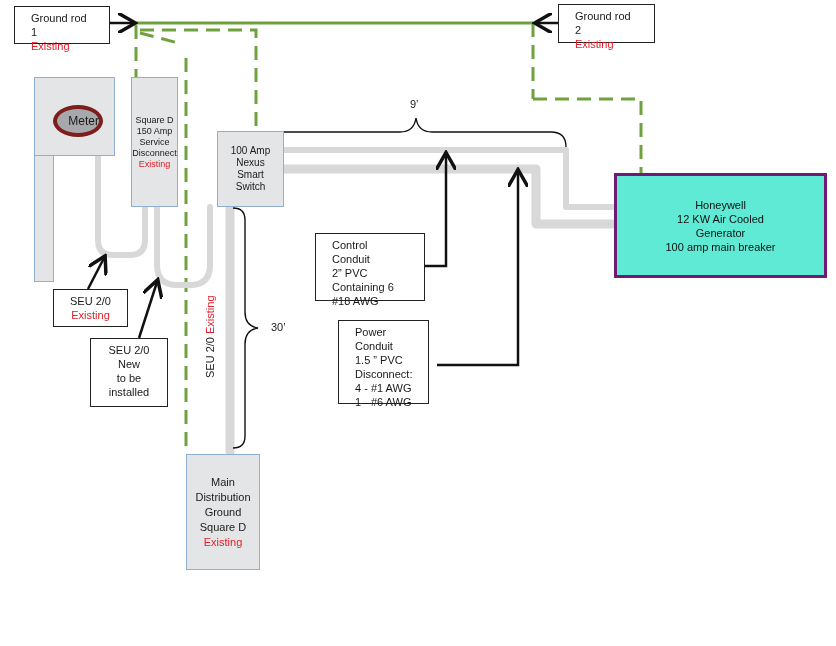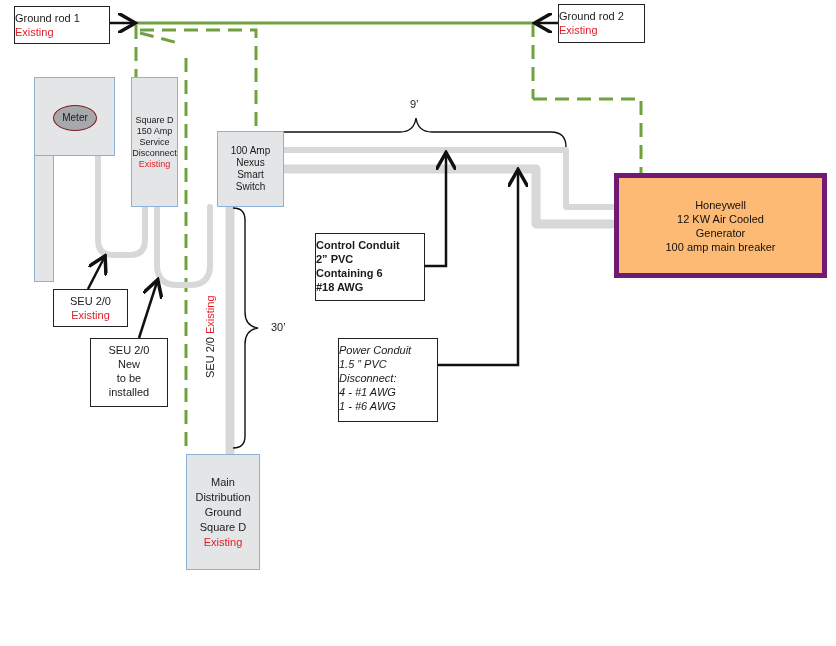--- a/index.html
+++ b/index.html
@@ -3,26 +3,26 @@
 <meta charset="utf-8">
 <style>
   html, body { margin: 0; padding: 0; background: #ffffff; }
   body { width: 836px; height: 646px; position: relative; overflow: hidden;
          font-family: "Liberation Sans", "DejaVu Sans", sans-serif; color: #1a1a1a; }
   #diagram { position: absolute; left: 0; top: 0; }
   .box { position: absolute; box-sizing: border-box; text-align: center; font-size: 10px; line-height: 12px;
          display: flex; flex-direction: column; justify-content: center; align-items: center; }
   .equip { background: #e4e5e7; border: 1px solid #8eb0d2; }
   .callout { position: absolute; box-sizing: border-box; background: #ffffff; border: 1px solid #222;
-             font-size: 11px; line-height: 14px; padding: 4px 0; }
+             font-size: 11px; line-height: 14px; padding: 4px 16px; }
   .callout.center { text-align: center; }
   .red { color: #e0202a; }
-  .gen { background: #fdba74; border: 5px solid #701a75; font-size: 11px; line-height: 14px; color: #111; }
+  .gen { background: #5eead4; border: 3px solid #701a75; font-size: 11px; line-height: 14px; color: #111; }
   .meter-oval { position: absolute; left: 18px; top: 27px; width: 42px; height: 24px; border-radius: 50%;
-                background: #a7a8ab; border: 1px solid #7f1d1d; font-size: 10px; line-height: 24px; text-align: center; }
+                background: #a7a8ab; border: 4px solid #7f1d1d; font-size: 12px; line-height: 24px; text-align: right; }
   .dim { position: absolute; font-size: 11px; }
   .vert-label { position: absolute; left: 204px; top: 378px; transform-origin: 0 0; transform: rotate(-90deg);
                 font-size: 11px; white-space: nowrap; }
 </style>
 </head>
 <body>
 
 <svg id="diagram" width="836" height="646" viewBox="0 0 836 646">
 
   <g fill="none" stroke="#6fa23f" stroke-width="3">
@@ -58,21 +58,21 @@
     <line x1="139" y1="338" x2="157" y2="282" marker-end="url(#arrowhead)"></line>
     <polyline points="425,266 446,266 446,155" marker-end="url(#arrowhead)"></polyline>
     <polyline points="437,365 518,365 518,172" marker-end="url(#arrowhead)"></polyline>
   </g>
 </svg>
 
 <div class="callout" style="left:14px;top:6px;width:96px;height:38px;">
   <div>Ground rod 1</div>
   <div class="red">Existing</div>
 </div>
-<div class="callout" style="left:558px;top:4px;width:87px;height:39px;">
+<div class="callout" style="left:558px;top:4px;width:97px;height:39px;">
   <div>Ground rod 2</div>
   <div class="red">Existing</div>
 </div>
 
 <div class="box equip" style="left:34px;top:77px;width:81px;height:79px;">
   <div class="meter-oval"><span>Meter</span></div>
 </div>
 <div class="box equip" style="left:34px;top:155px;width:20px;height:127px;"></div>
 
 <div class="box equip" style="left:131px;top:77px;width:47px;height:130px;font-size:9px;line-height:11px;">
@@ -109,27 +109,27 @@
   <div>SEU 2/0</div>
   <div class="red">Existing</div>
 </div>
 <div class="callout center" style="left:90px;top:338px;width:78px;height:69px;padding:4px 4px;">
   <div>SEU 2/0</div>
   <div>New</div>
   <div>to be</div>
   <div>installed</div>
 </div>
 
-<div class="callout" style="left:315px;top:233px;width:110px;height:68px;font-weight:bold;">
+<div class="callout" style="left:315px;top:233px;width:110px;height:68px;">
   <div>Control Conduit</div>
   <div>2” PVC</div>
   <div>Containing 6</div>
   <div>#18 AWG</div>
 </div>
-<div class="callout" style="left:338px;top:338px;width:100px;height:84px;font-style:italic;">
+<div class="callout" style="left:338px;top:320px;width:91px;height:84px;">
   <div>Power Conduit</div>
   <div>1.5 ” PVC</div>
   <div>Disconnect:</div>
   <div>4 - #1 AWG</div>
   <div>1 - #6 AWG</div>
 </div>
 
 <div class="dim" style="left:410px;top:98px;">9’</div>
 <div class="dim" style="left:271px;top:321px;text-align:center;">30’</div>
 

